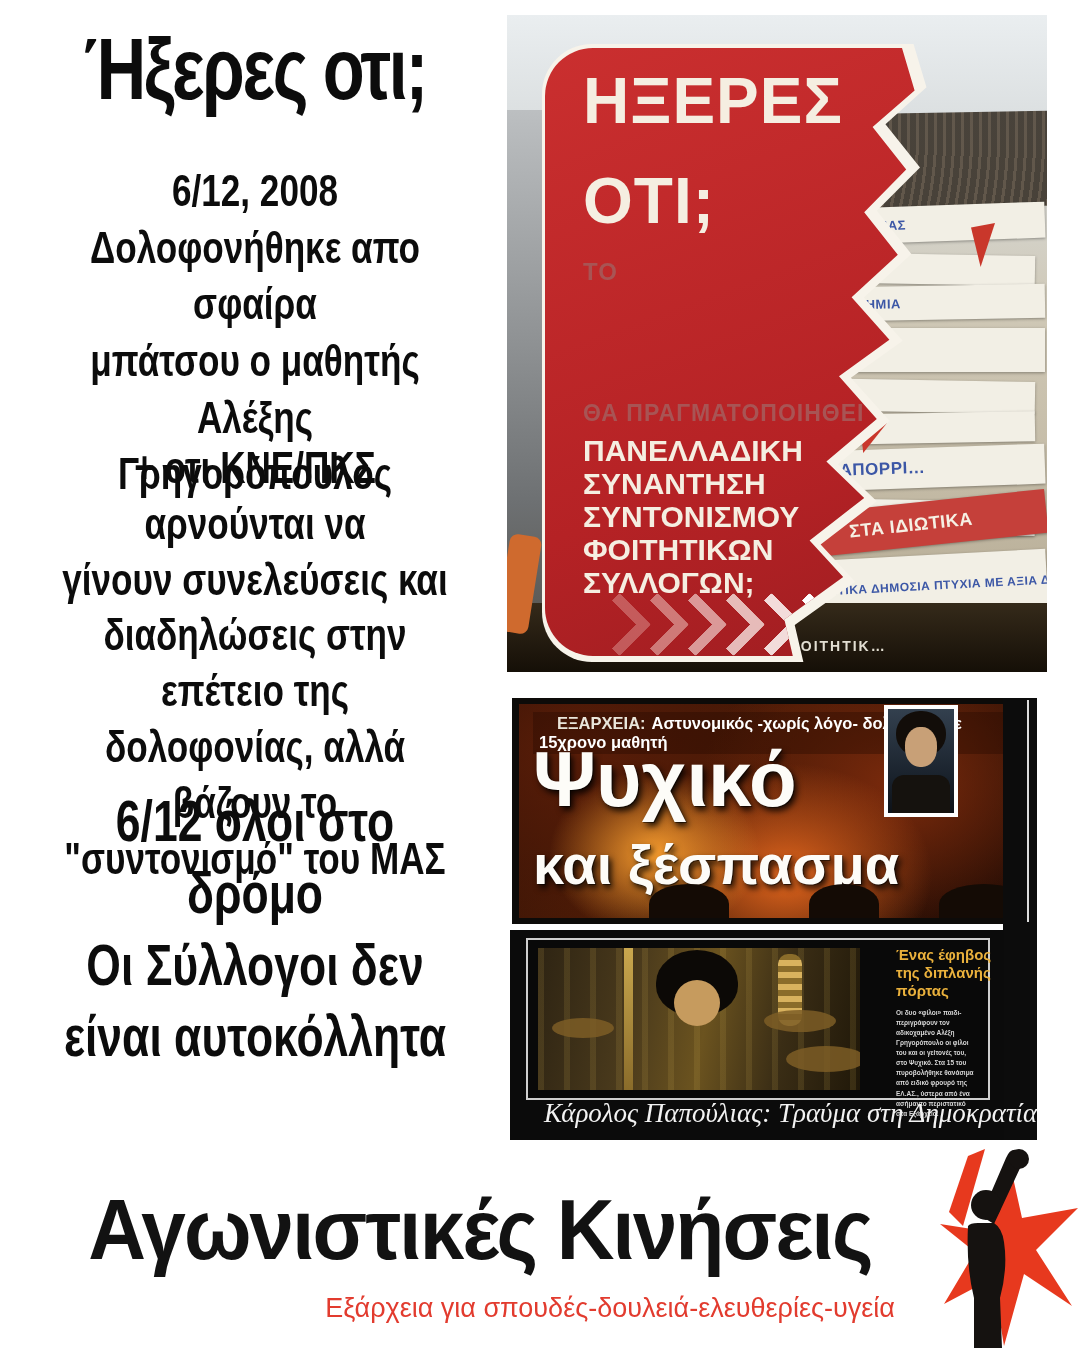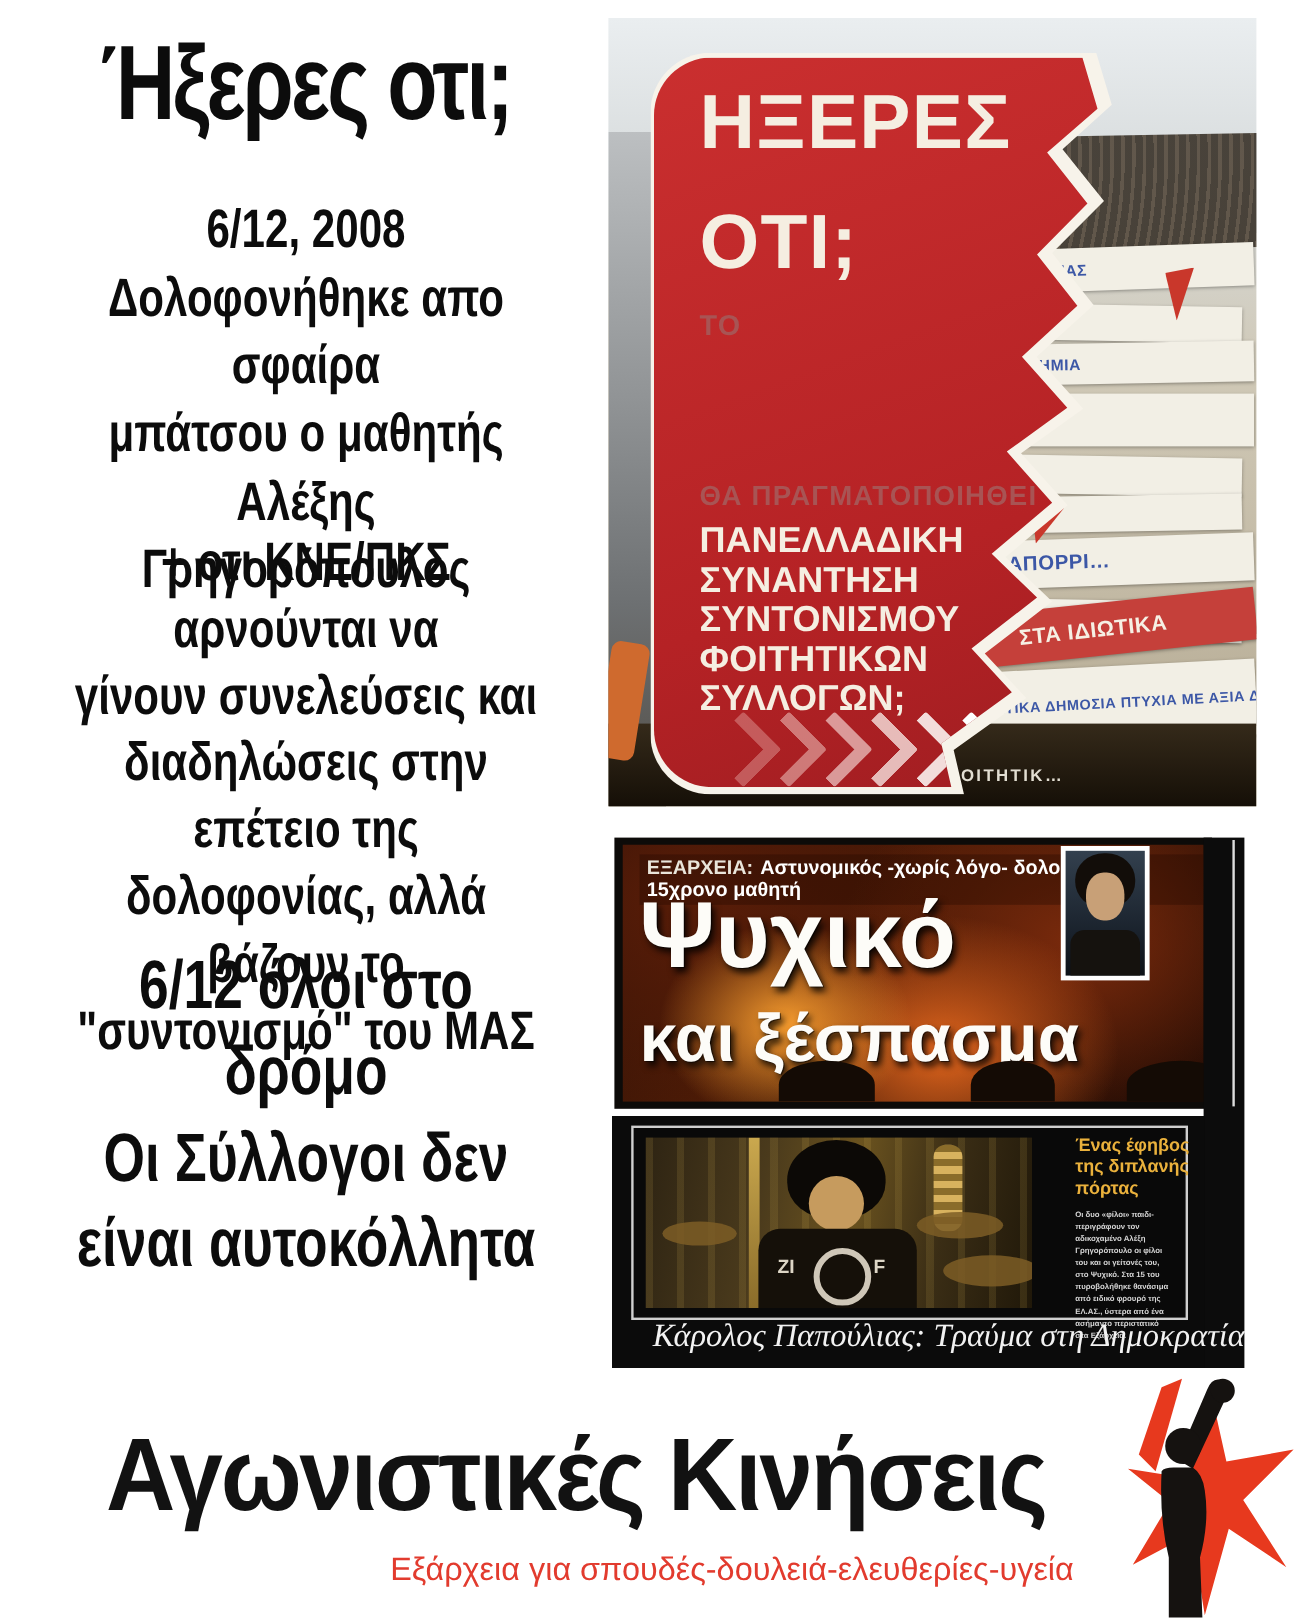--- a/index.html
+++ b/index.html
@@ -60,21 +60,21 @@
   .firewrap{left:512px;top:698px;width:498px;height:226px;background:#0d0b09;}
   .fire{position:absolute;left:7px;top:6px;width:484px;height:214px;overflow:hidden;
     background:
       radial-gradient(ellipse 150px 120px at 28% 70%,#f59b2e,rgba(245,155,46,0) 70%),
       radial-gradient(ellipse 210px 160px at 55% 80%,#e2661d,rgba(226,102,29,0) 70%),
       radial-gradient(ellipse 260px 200px at 78% 38%,#7a2a0c,rgba(122,42,12,0) 75%),
       radial-gradient(ellipse 300px 230px at 12% 22%,#5a1d08,rgba(90,29,8,0) 75%),
       linear-gradient(135deg,#2e1006,#4a1a06 40%,#1e0a04);}
   .kicker{position:absolute;left:14px;top:8px;font-size:16.5px;font-weight:700;color:#fff;
         background:rgba(35,8,0,.35);padding:2px 6px;}
-  .kicker b{color:#e9e5da;margin-right:6px;}
+  .kicker b{color:#e9e5da;margin-right:6px;margin-left:18px;}
   .nh1{position:absolute;left:14px;top:30px;font-size:78px;font-weight:700;color:#fdfcf8;
        text-shadow:3px 4px 6px rgba(0,0,0,.85),1px 1px 0 rgba(0,0,0,.5);}
   .nh2{position:absolute;left:14px;top:128px;font-size:56px;font-weight:700;color:#fdfcf8;
        text-shadow:3px 4px 6px rgba(0,0,0,.85),1px 1px 0 rgba(0,0,0,.5);}
   .sil{position:absolute;bottom:-6px;height:40px;background:#140b05;border-radius:50% 50% 0 0;}
   .portrait{left:884px;top:705px;width:74px;height:112px;background:#fff;padding:4px;box-sizing:border-box;}
   .pin{position:relative;width:100%;height:100%;background:linear-gradient(#33404e,#18202a 70%,#0d1218);overflow:hidden;}
   .phair{position:absolute;left:8px;top:2px;width:50px;height:46px;background:#120d09;border-radius:48%;}
   .pface{position:absolute;left:17px;top:18px;width:32px;height:40px;background:#c8a077;border-radius:46%;}
   .pshirt{position:absolute;left:4px;top:66px;width:58px;height:40px;background:#15120e;border-radius:12px 12px 0 0;}
@@ -195,25 +195,20 @@
   <div class="abs lower">
     <div class="lframe">
       <div class="cafe">
         <div class="pole"></div>
         <div class="coil"></div>
         <div class="tbl" style="left:14px;top:70px;width:62px;height:20px;"></div>
         <div class="tbl" style="left:226px;top:62px;width:72px;height:22px;"></div>
         <div class="tbl" style="left:248px;top:98px;width:80px;height:26px;"></div>
         <div class="hair2"></div>
         <div class="face2"></div>
-        <div class="shirt2">
-          <span class="zmark" style="left:16px;">ZI</span>
-          <div class="ring"></div>
-          <span class="zmark" style="left:96px;">F</span>
-        </div>
       </div>
       <div class="sidebar">
         <div class="sbt pre-line">Ένας έφηβος της διπλανής πόρτας</div>
         <div class="sbb pre-line">Οι δυο «φίλοι» παιδι-
 περιγράφουν τον
 αδικοχαμένο Αλέξη
 Γρηγορόπουλο οι φίλοι
 του και οι γείτονές του,
 στο Ψυχικό. Στα 15 του
 πυροβολήθηκε θανάσιμα

